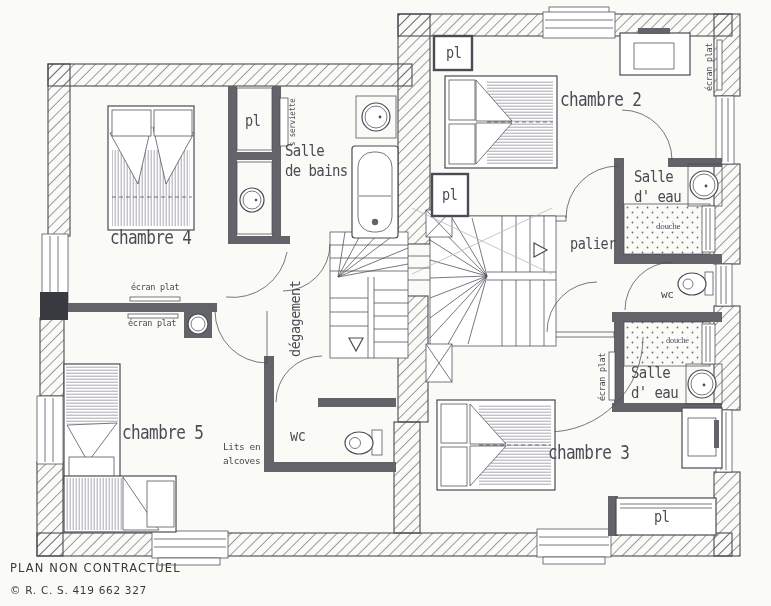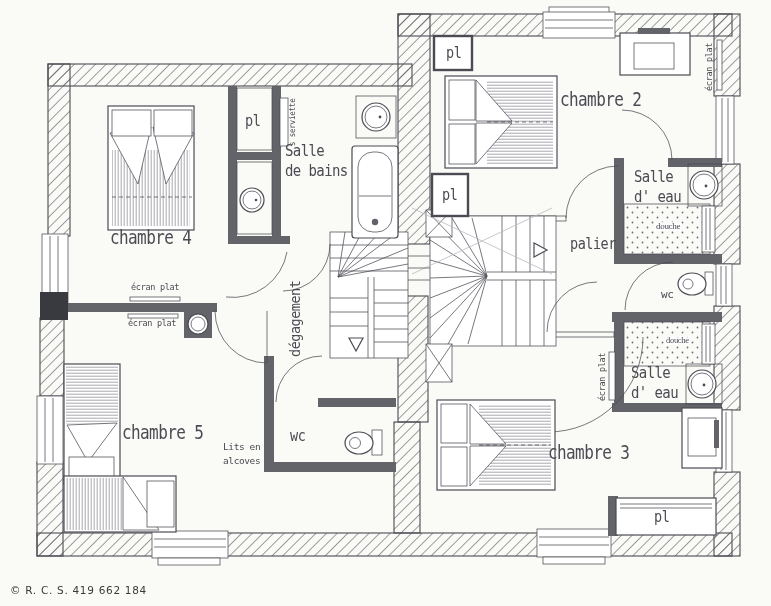--- a/index.html
+++ b/index.html
@@ -388,15 +388,16 @@
 
 <div class="lbl sm2" style="left:223px;top:440px"><span>Lits en</span><br><span>alcoves</span></div>
 
 <div class="lbl tiny" style="left:131px;top:283px">écran plat</div>
 <div class="lbl tiny" style="left:128px;top:319px">écran plat</div>
 <div class="lbl tiny vlbl" style="left:704px;top:91px">écran plat</div>
 <div class="lbl tiny vlbl" style="left:597px;top:401px">écran plat</div>
 
 <div class="lbl vlbl" style="left:288px;top:146px;font-size:7.5px;letter-spacing:-0.2px">s serviette</div>
 
-<div class="lbl footer f2" style="left:10px;top:585px">© R. C. S. 419 662 184</div>
+<div class="lbl footer f1" style="left:10px;top:563px">PLAN NON CONTRACTUEL</div>
+<div class="lbl footer f2" style="left:10px;top:585px">© R. C. S. 419 662 327</div>
 
 </div>
 
 </body></html>

